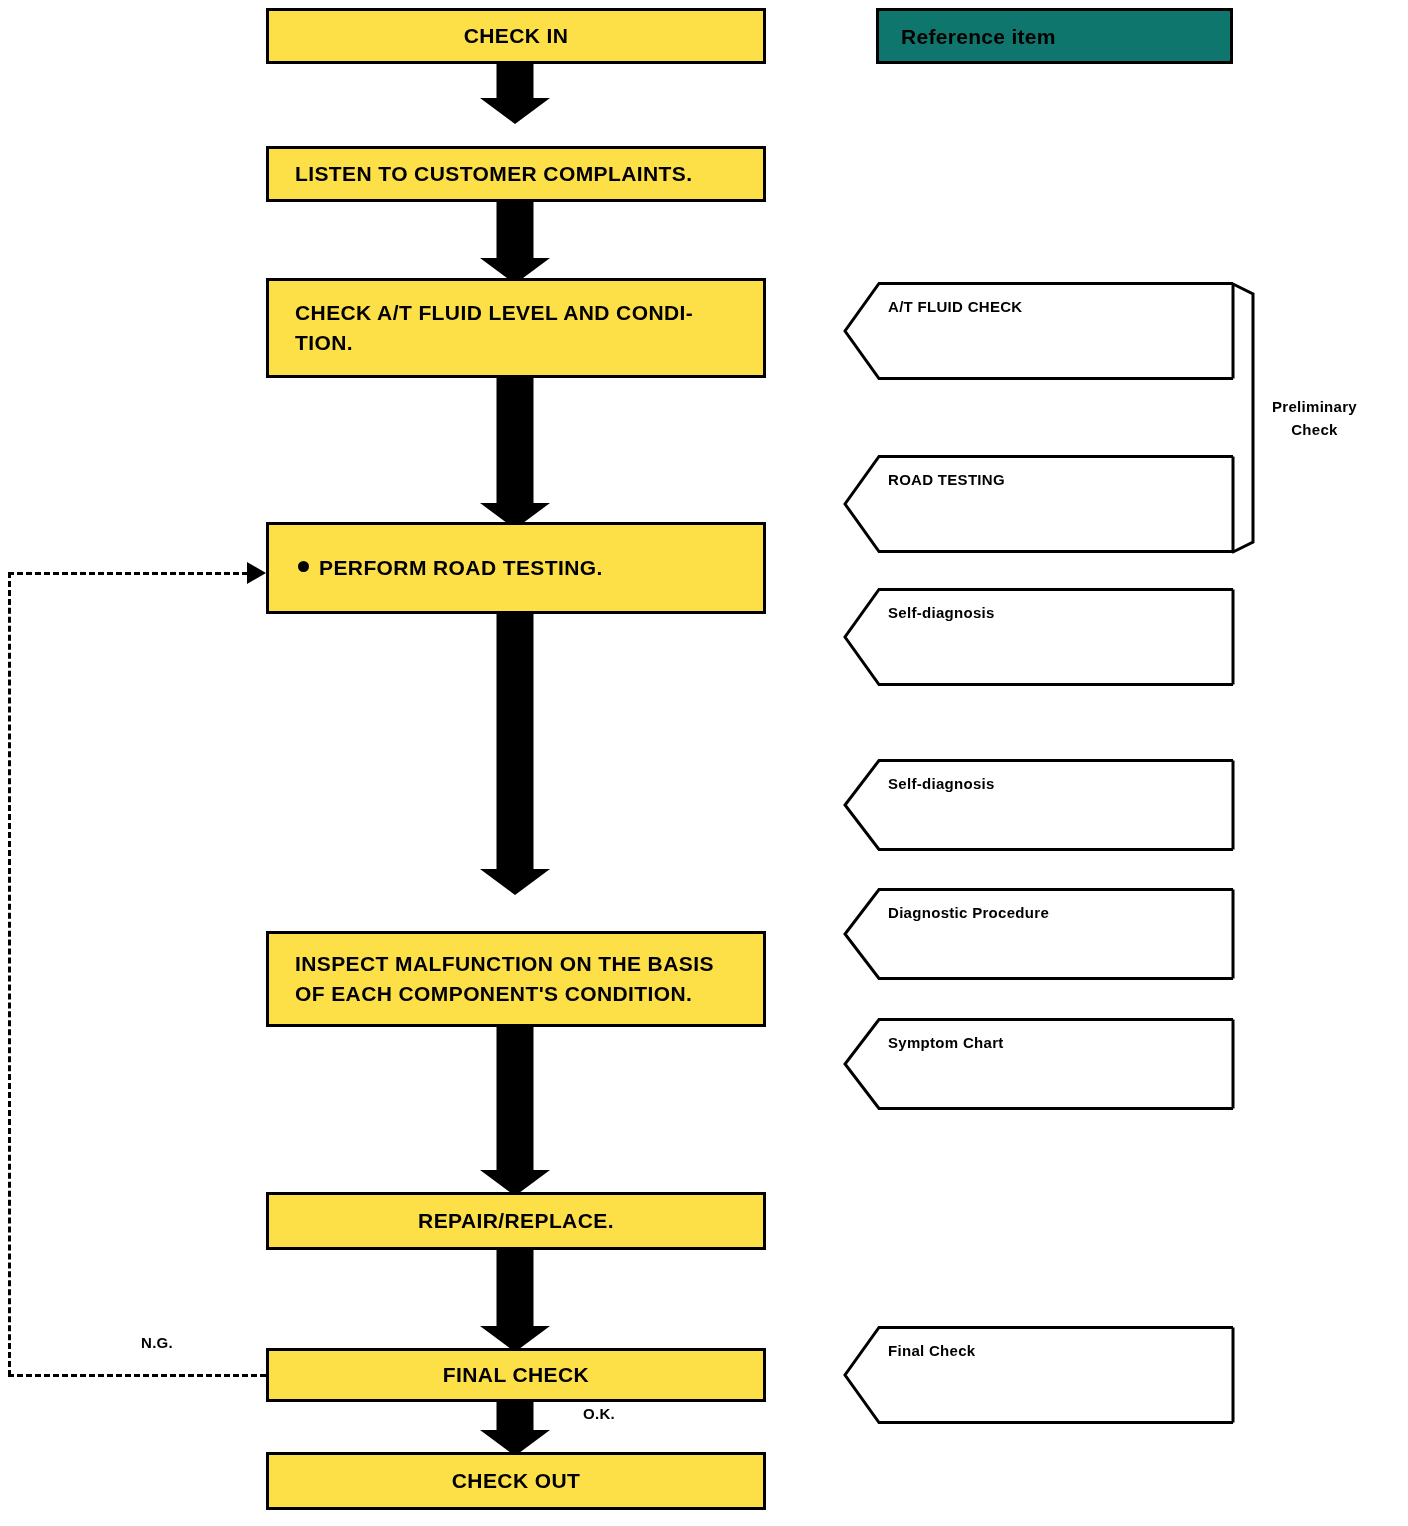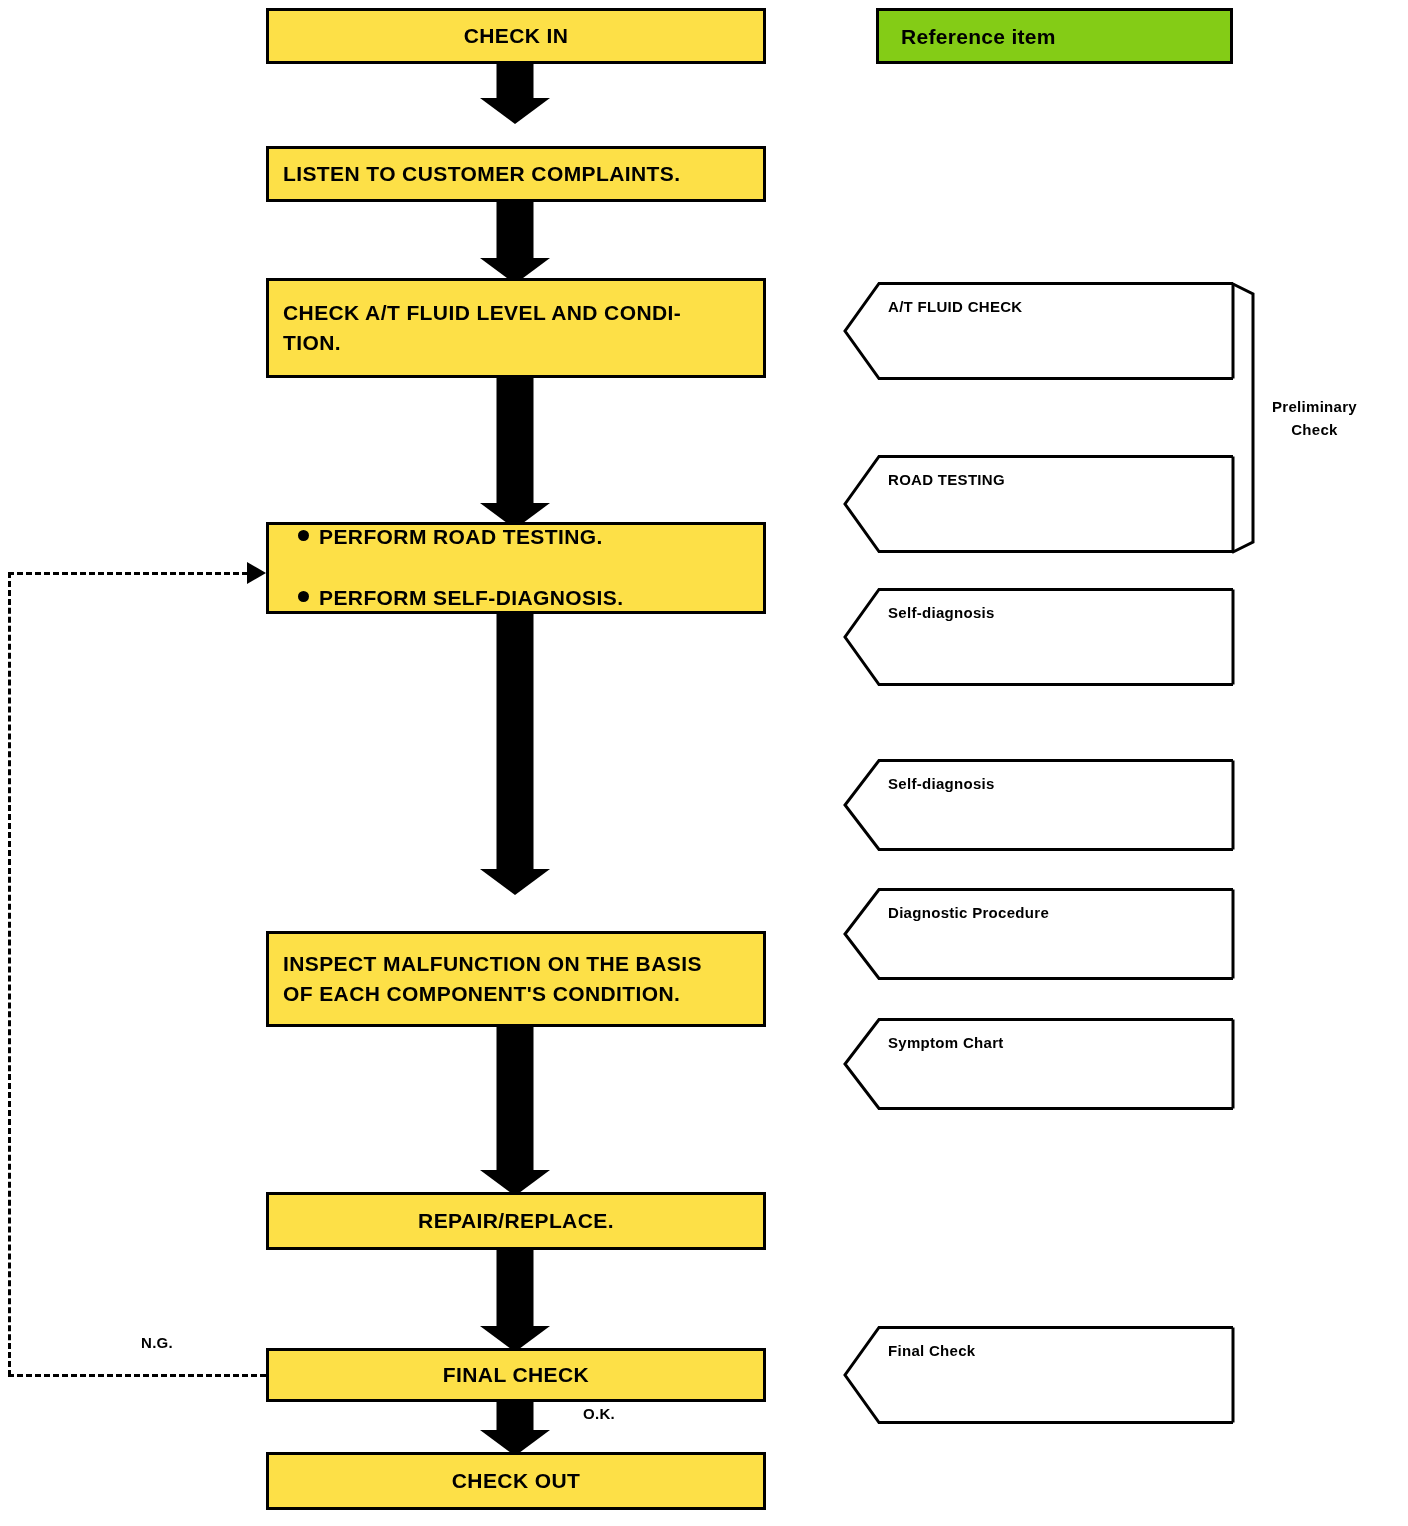--- a/index.html
+++ b/index.html
@@ -32,21 +32,21 @@
   }
   .flow-box .txt {
     width: 100%;
     font-size: 21px;
     font-weight: 700;
     letter-spacing: 0.4px;
     line-height: 1.45;
     white-space: pre-line;
   }
   .flow-box.center .txt { text-align: center; }
-  .flow-box.left .txt   { text-align: left; padding-left: 14px; }
+  .flow-box.left .txt   { text-align: left; padding-left: 26px; }
   .flow-box.bullets .txt{ text-align: left; padding-left: 29px; }
 
   
   .arrow {
     position: absolute;
     z-index: 2;
   }
   .arrow .shaft {
     position: absolute;
     left: 50%;
@@ -65,21 +65,21 @@
     border-left: 35px solid transparent;
     border-right: 35px solid transparent;
     border-top: 26px solid #000;
   }
 
   
   .ref-box {
     position: absolute;
     box-sizing: border-box;
     border: 3px solid #000;
-    background: #84cc16;
+    background: #0f766e;
     z-index: 5;
   }
   .ref-box .txt {
     position: absolute;
     left: 40px;
     top: 14px;
     font-size: 21px;
     font-weight: 700;
     letter-spacing: 0.3px;
     white-space: nowrap;
@@ -197,21 +197,20 @@
   </div>
 
   <div class="flow-box left" style="left:266px; top:278px; width:500px; height:100px;">
     <span class="txt">CHECK A/T FLUID LEVEL AND CONDI-
 TION.</span>
   </div>
 
   <div class="flow-box bullets" style="left:266px; top:522px; width:500px; height:92px;">
     <span class="txt">
       <span class="bullet-row"><span class="dot"></span><span>PERFORM ROAD TESTING.</span></span>
-      <span class="bullet-row"><span class="dot"></span><span>PERFORM SELF-DIAGNOSIS.</span></span>
     </span>
   </div>
 
   <div class="flow-box left" style="left:266px; top:890px; width:500px; height:96px;margin-top:41px;">
     <span class="txt">INSPECT MALFUNCTION ON THE BASIS
 OF EACH COMPONENT'S CONDITION.</span>
   </div>
 
   <div class="flow-box center" style="left:266px; top:1192px; width:500px; height:58px;">
     <span class="txt">REPAIR/REPLACE.</span>

